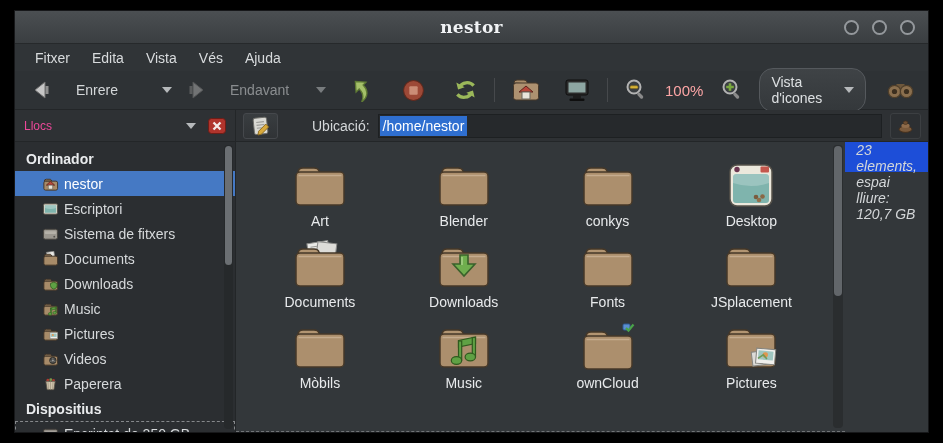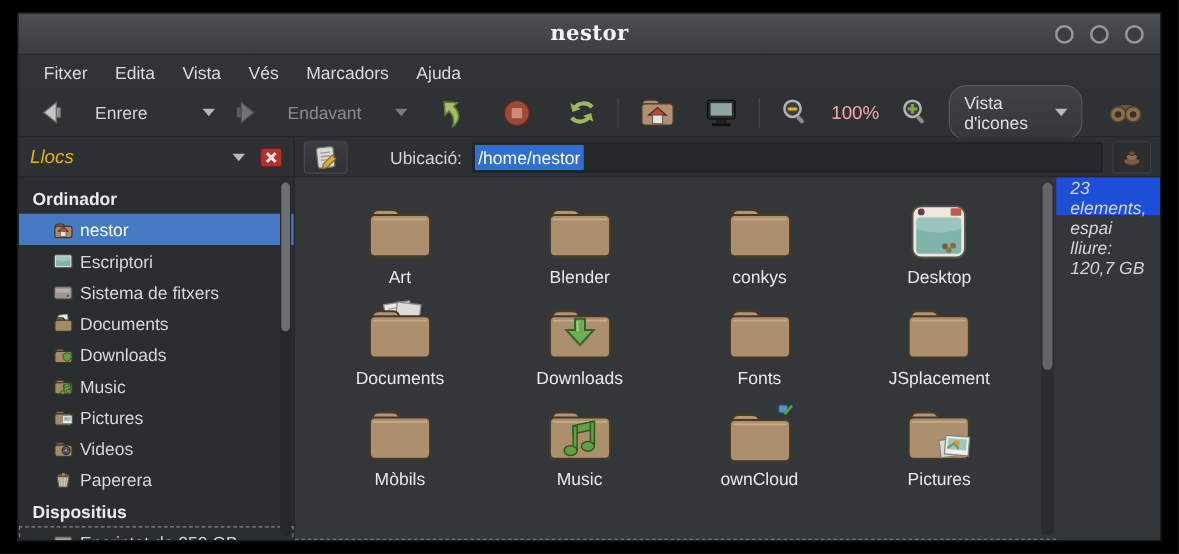--- a/index.html
+++ b/index.html
@@ -36,21 +36,21 @@
   .viewbtn { border:1px solid #55595d; border-radius:14px; background:linear-gradient(#3f4346,#34383b);
              padding:5px 11px; display:flex; align-items:center; gap:22px; color:#dde0e2; font-size:14px;
              margin:0 14px 0 8px; }
   .caret { width:0; height:0; border-left:5px solid transparent; border-right:5px solid transparent;
            border-top:6px solid #b6b9bb; display:inline-block; }
 
   
   .pathrow { height:32px; flex:0 0 32px; display:flex; background:#2e3134; border-bottom:1px solid #232628; }
   .places-head { width:221px; flex:0 0 221px; display:flex; align-items:center; padding:0 9px;
                  border-right:1px solid #232628; }
-  .places-title { color:#eab308; font-size:15px; flex:1;font-style:italic; }
+  .places-title { color:#ec4899; font-size:12px; flex:1; }
   .closebtn { margin-left:12px; display:flex; }
   .locbar { flex:1; display:flex; align-items:center; padding:0 7px; gap:8px; }
   .squarebtn { width:35px; height:26px; border:1px solid #45484c; border-radius:3px;
                background:linear-gradient(#393d40,#303336); display:flex; align-items:center; justify-content:center; }
   .loc-label { color:#d4d7d9; font-size:14px; margin-left:26px; }
   .loc-input { flex:1; height:24px; background:#26292c; border:1px solid #1d2022; display:flex;
                align-items:center; padding:0 1px; overflow:hidden; }
   .loc-sel { background:#2f6fd0; color:#fff; font-size:14px; padding:2px 3px; white-space:pre; }
   .gobtn { width:31px; height:26px; border:1px solid #3c3f42; border-radius:3px; background:#2c2f32;
            display:flex; align-items:center; justify-content:center; }
@@ -96,21 +96,20 @@
       <span class="winbtn"></span>
       <span class="winbtn"></span>
     </div>
   </div>
 
   <div class="menubar">
     <span class="menu-item">Fitxer</span>
     <span class="menu-item">Edita</span>
     <span class="menu-item">Vista</span>
     <span class="menu-item">Vés</span>
-    <span class="menu-item">Marcadors</span>
     <span class="menu-item">Ajuda</span>
   </div>
 
   <div class="toolbar">
     <div class="tbtn">
       <span class="icon">
         <svg width="20" height="20" viewBox="0 0 20 20">
             <path d="M13 2 L3 10 L13 18 z" fill="#c6c6c6" stroke="#6e6e6e"></path>
             <rect x="13.5" y="6" width="3" height="8" fill="#8f8f8f"></rect>
           </svg>

